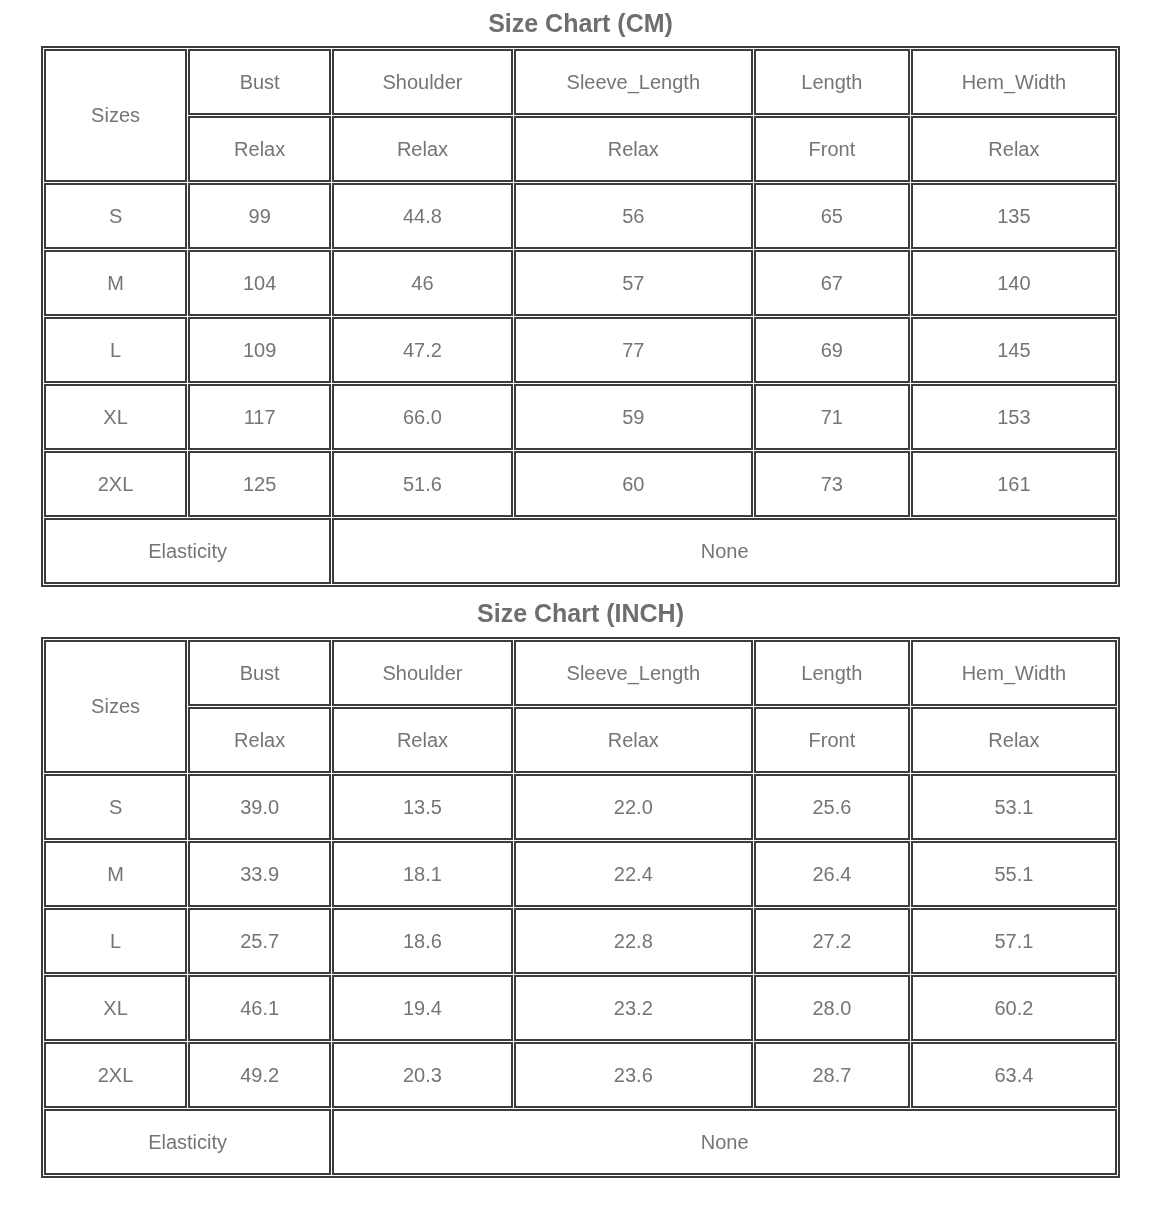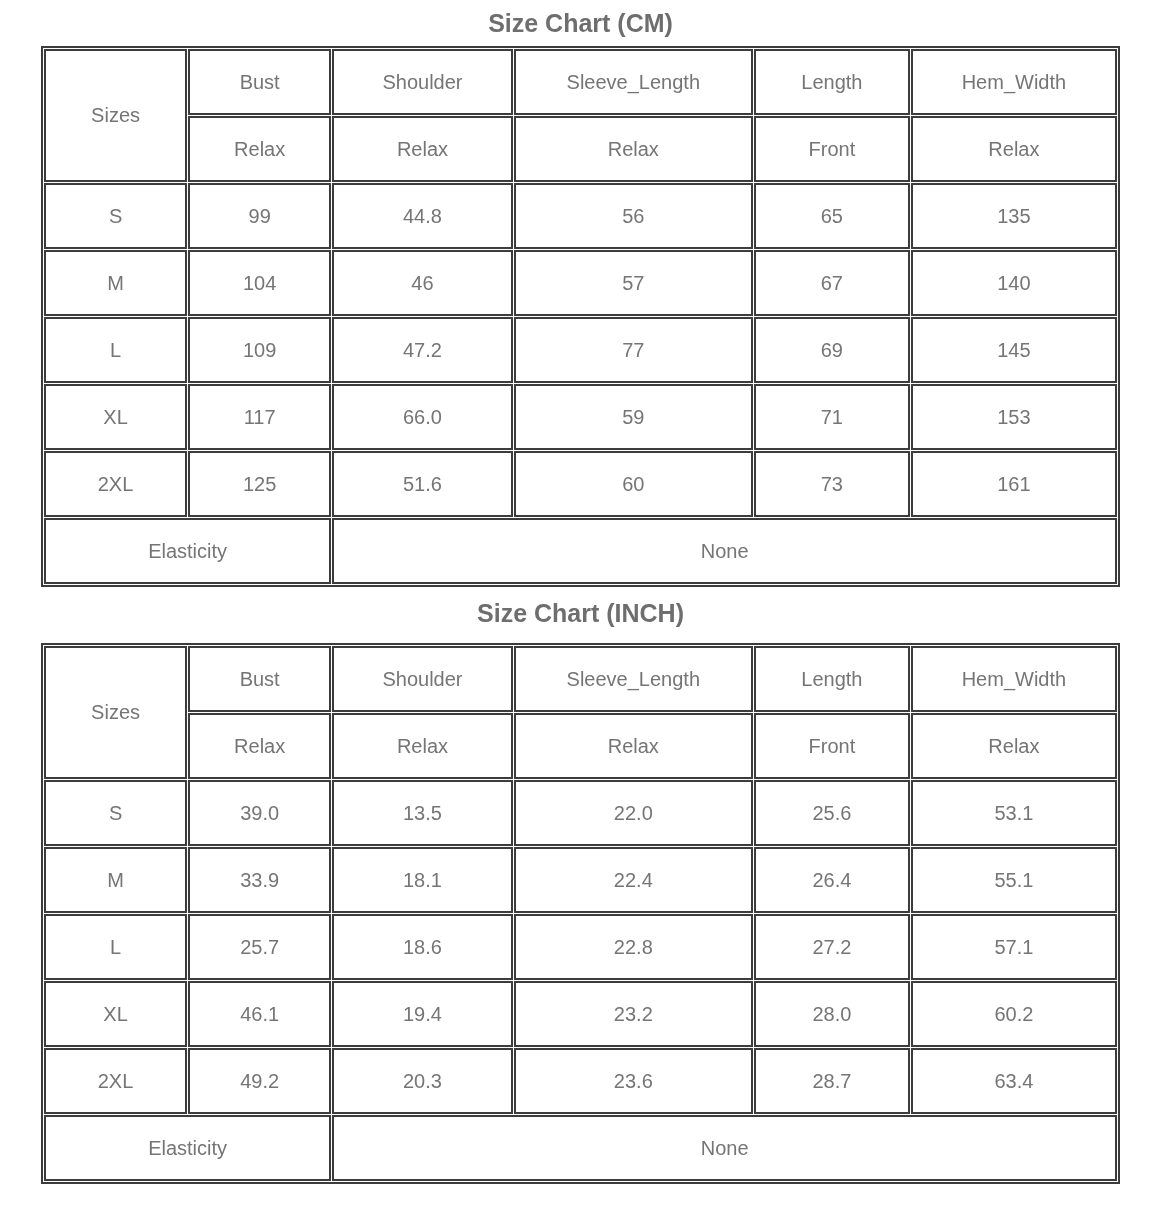--- a/index.html
+++ b/index.html
@@ -18,21 +18,21 @@
   }
   .chart-title {
     text-align: center;
     font-size: 25px;
     font-weight: bold;
     color: #6e6e6e;
     line-height: 30px;
     margin: 4px 0 8px 0;
   }
   .chart-title.second {
-    margin: 11px 0 15px 0;
+    margin: 11px 0 9px 0;
   }
   table.size-table {
     width: 100%;
     table-layout: fixed;
     border-collapse: separate;
     border-spacing: 1px;
     background: #ffffff;
     border: 2px solid #3c3c3c;
   }
   table.size-table td {

